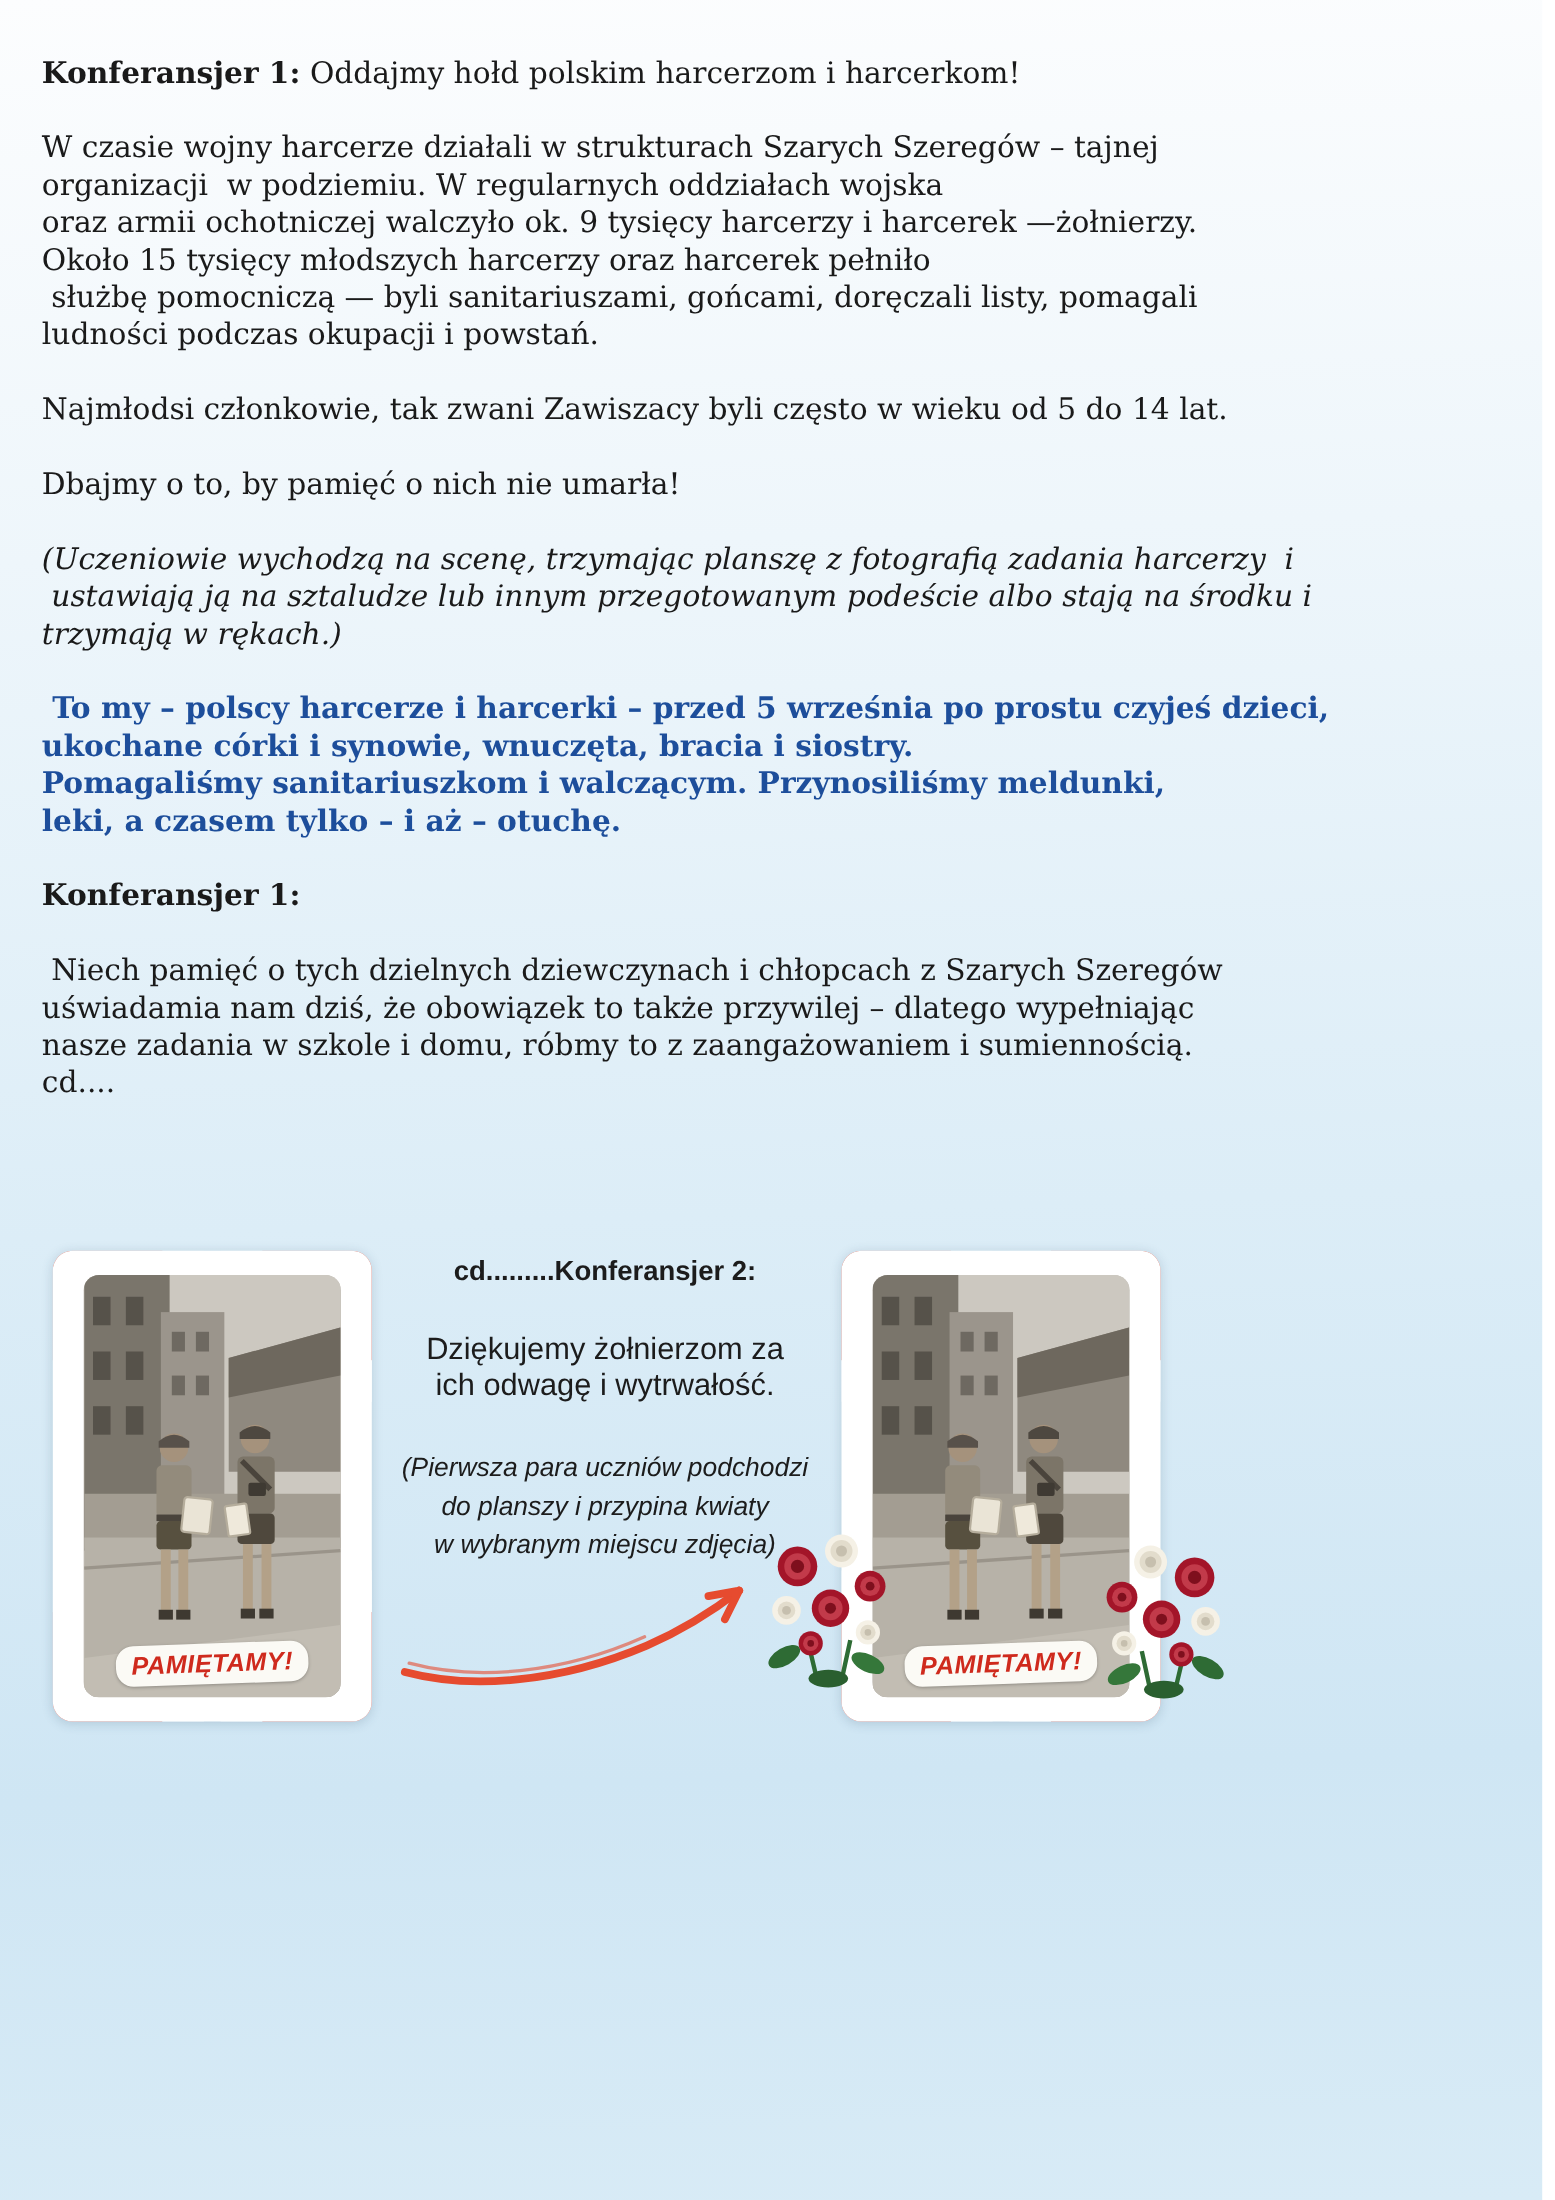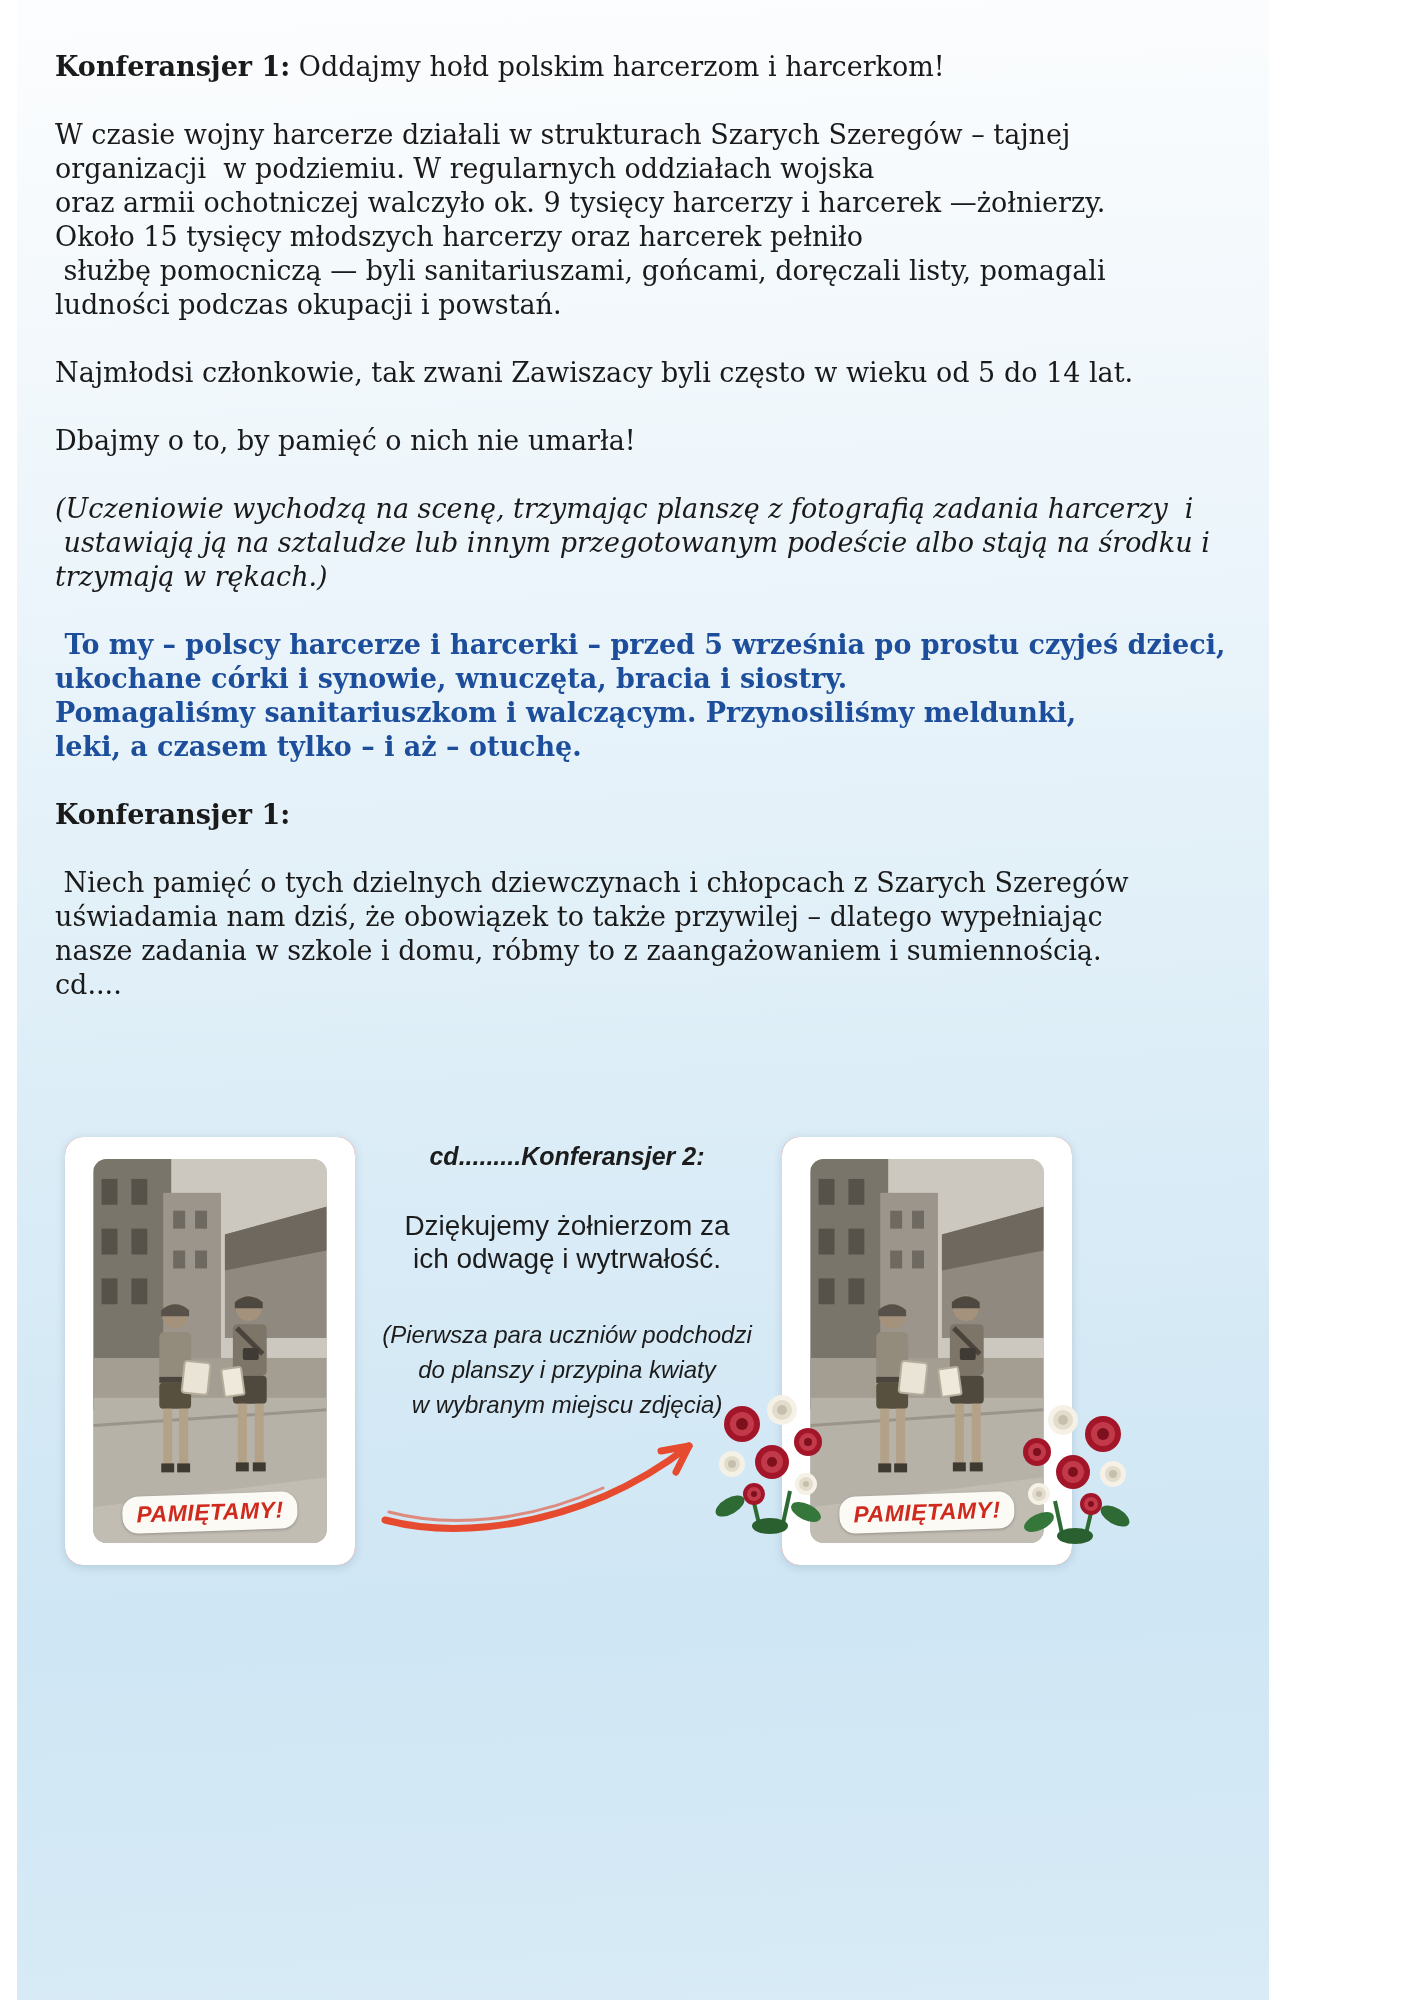--- a/index.html
+++ b/index.html
@@ -1,18 +1,18 @@
 <!DOCTYPE html>
 <html><head>
 <meta charset="utf-8">
 <style>
   html,body{margin:0;padding:0;}
   body{width:1414px;height:2000px;overflow:hidden;font-family:"DejaVu Serif",serif;color:#1a1a1a;}
-  .page{position:relative;width:1252px;height:2000px;
-        background:linear-gradient(178deg,#fcfdfe 0%,#eef6fb 25%,#dcedf7 55%,#cfe6f4 80%,#d8ebf6 100%);margin-left:17px;}
+  .page{position:relative;width:1402px;height:2000px;
+        background:linear-gradient(178deg,#fcfdfe 0%,#eef6fb 25%,#dcedf7 55%,#cfe6f4 80%,#d8ebf6 100%);}
   .text-col{position:absolute;left:38px;top:50px;width:1345px;font-size:27px;line-height:34px;}
   .para{margin:0 0 34px 0;white-space:pre-wrap;}
   .para.nogap{margin-bottom:0;}
   .b{font-weight:bold;}
   .italic{font-style:italic;}
   .blue{color:#1d4e9b;font-weight:bold;}
 
   
   .card{position:absolute;width:290px;height:428px;background:#ffffff;border-radius:18px;
         overflow:hidden;box-shadow:0 2px 10px rgba(40,70,100,.18);}
@@ -24,21 +24,21 @@
   .photo svg{display:block;width:100%;height:100%;}
   .caption{position:absolute;left:50%;bottom:12px;transform:translateX(-50%) rotate(-2deg);
            background:#fbfaf5;color:#cf2a1d;font-family:"Liberation Sans",sans-serif;
            font-weight:bold;font-style:italic;font-size:23px;letter-spacing:.5px;
            padding:5px 14px;border-radius:16px;white-space:nowrap;
            box-shadow:0 1px 3px rgba(0,0,0,.25);}
 
   
   .center-col{position:absolute;left:345px;top:1142px;width:410px;text-align:center;
               font-family:"Liberation Sans",sans-serif;color:#1c1c1c;}
-  .cd-heading{font-size:25px;font-weight:bold;margin:0 0 38px 0;white-space:pre-line;font-style:italic;}
+  .cd-heading{font-size:25px;font-weight:bold;margin:0 0 38px 0;white-space:pre-line;}
   .thanks{font-size:28px;line-height:33px;margin:0 0 42px 0;white-space:pre-line;}
   .stage-bottom{font-size:24px;line-height:35px;font-weight:normal;font-style:italic;
                 margin:0;white-space:pre-line;}
 
   .arrow-wrap{position:absolute;left:358px;top:1418px;width:340px;height:118px;}
   .roses{position:absolute;width:120px;height:152px;}
   .roses-left{left:693px;top:1386px;}
   .roses-right{left:998px;top:1396px;}
 </style>
 </head>

